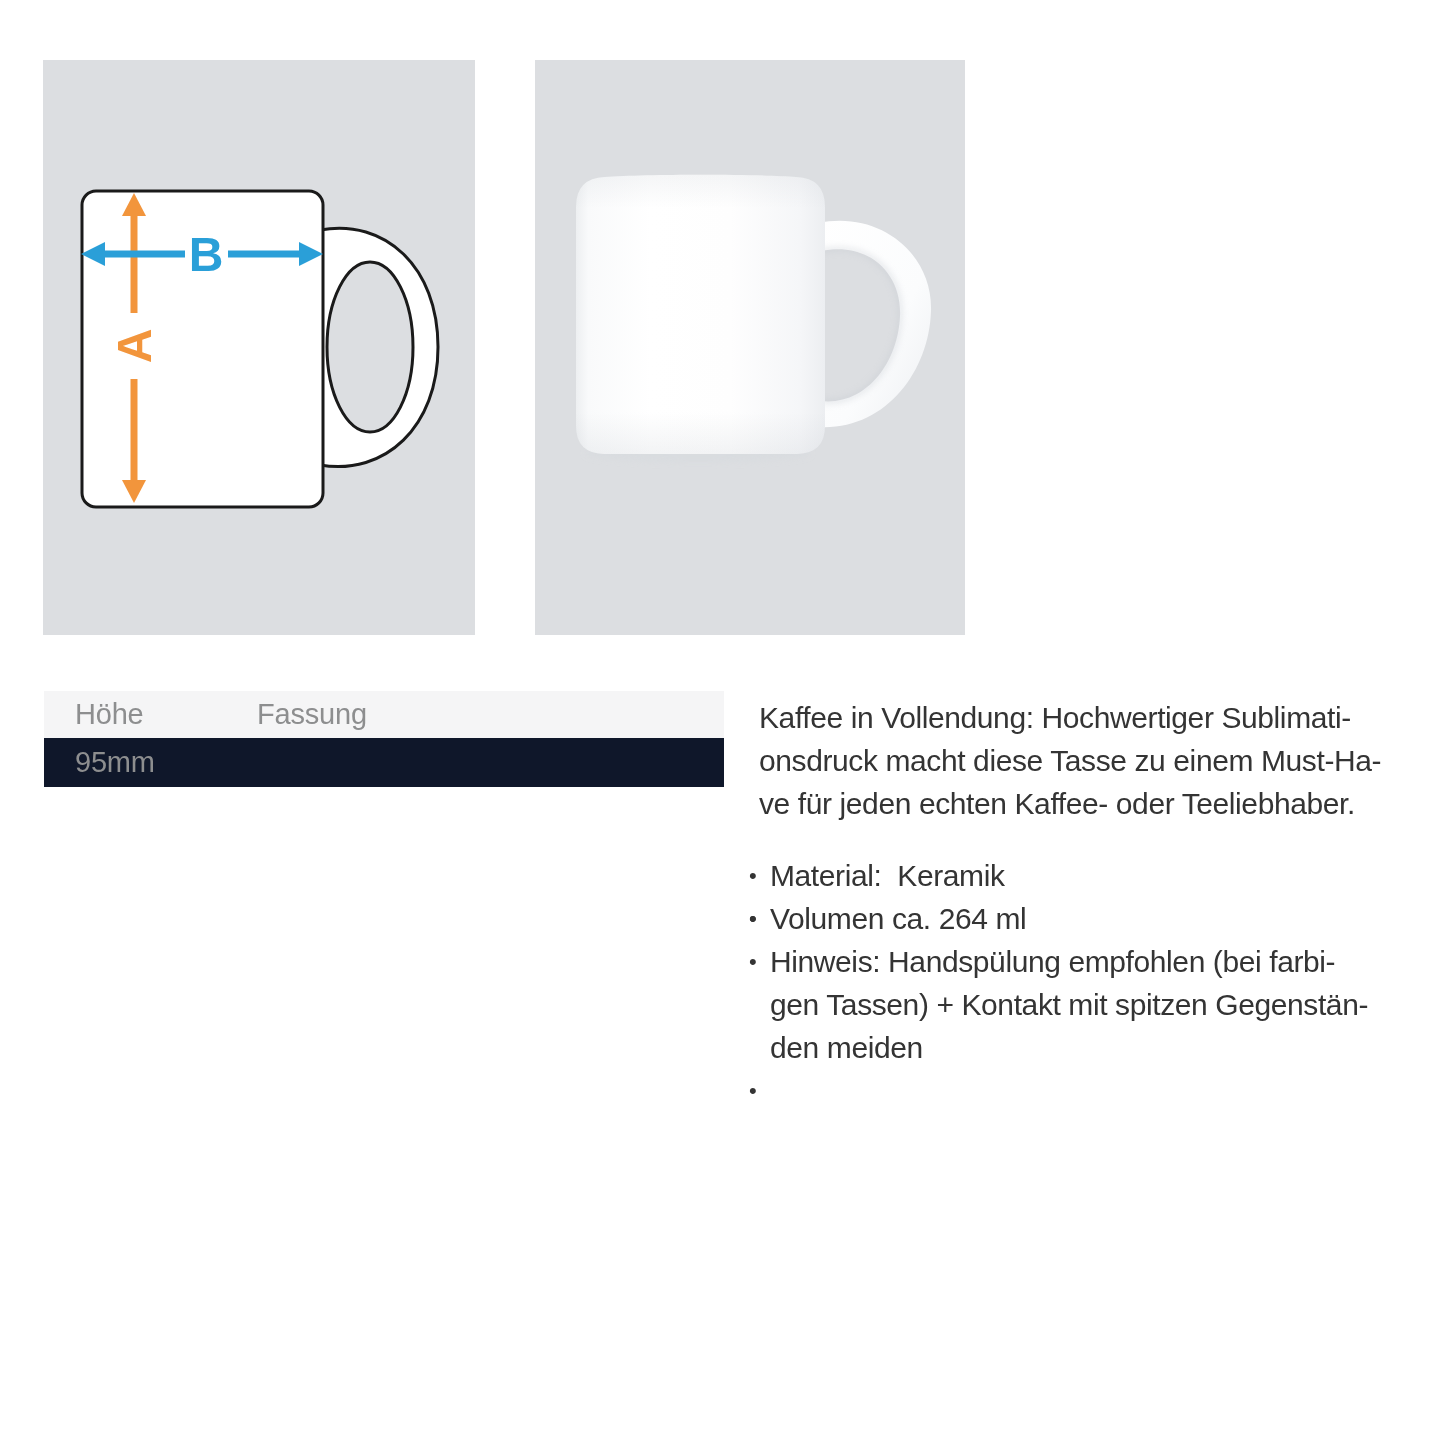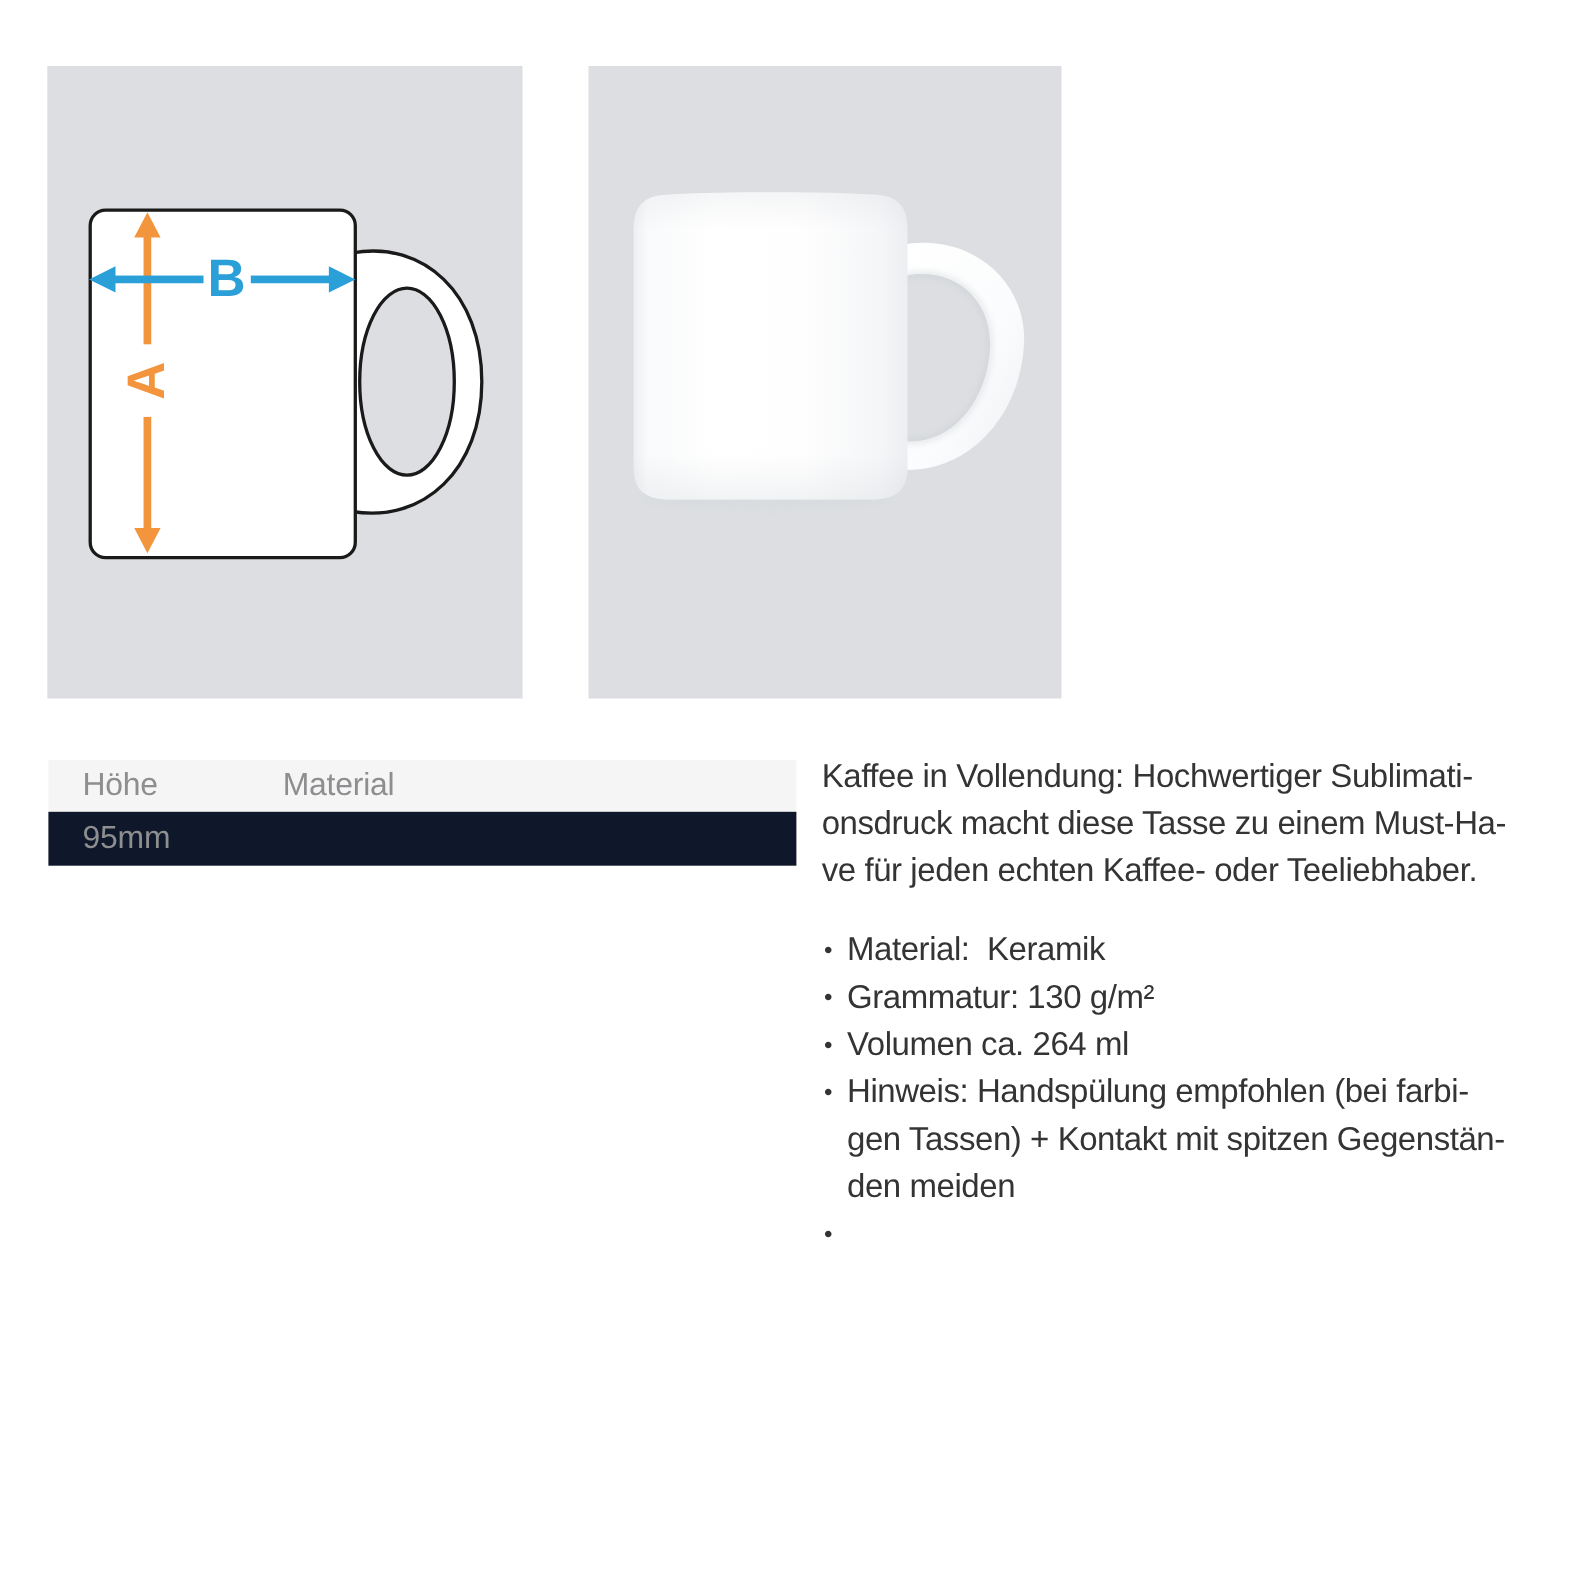--- a/index.html
+++ b/index.html
@@ -16,21 +16,21 @@
   .spec-table{position:absolute;left:44px;top:691px;width:680px;
     letter-spacing:-0.2px;}
   .spec-row{display:grid;grid-template-columns:182px 256px 242px;}
   .spec-row.head{background:#f5f5f6;height:47px;line-height:47px;}
   .spec-row.vals{background:#0f172a;height:49px;line-height:49px;}
   .spec-cell{padding-left:31px;font-size:29px;color:#8d8e8f;white-space:nowrap;overflow:hidden;}
 
   
   .description{position:absolute;left:747px;top:684px;width:698px;
     font-size:30px;line-height:43px;color:#343434;letter-spacing:-0.4px;}
-  .description p{margin:0;}
+  .description p{margin:12px;}
   .description ul{list-style:none;margin:29px 0 0 0;padding:0;}
   .description li{position:relative;padding-left:23px;margin:0;}
   .bullet-marker{position:absolute;left:2px;top:0;font-size:22px;line-height:43px;color:#343434;}
 </style>
 </head>
 <body>
 
 <div class="stage">
 
   <div class="panel diagram">
@@ -95,37 +95,36 @@
       <path d="M41 147 Q41 118 70 117 C112 114 219 114 261 117 Q290 118 290 147
                L290 366 Q290 393 262 394 L69 394 Q41 393 41 366 Z" fill="url(#bodyGrad)"></path>
       <path d="M41 147 Q41 118 70 117 C112 114 219 114 261 117 Q290 118 290 147
                L290 366 Q290 393 262 394 L69 394 Q41 393 41 366 Z" fill="url(#bodyVert)"></path>
     </svg>
   </div>
 
   <div class="spec-table">
     <div class="spec-row head">
       <div class="spec-cell">Höhe</div>
-      <div class="spec-cell">Material</div>
+      <div class="spec-cell">Fassung</div>
     </div>
     <div class="spec-row vals">
       <div class="spec-cell">95mm</div>
     </div>
   </div>
 
   <div class="description">
     <p>Kaffee in Vollendung: Hochwertiger Sublimati-<br>onsdruck macht diese Tasse zu einem Must-Ha-<br>ve für jeden echten Kaffee- oder Teeliebhaber.</p>
     <ul>
       <li>
         <span class="bullet-marker">•</span>
         <span>Material: &nbsp;Keramik</span>
       </li>
       <li>
         <span class="bullet-marker">•</span>
-        <span>Grammatur: 130 g/m²</span>
       </li>
       <li>
         <span class="bullet-marker">•</span>
         <span>Volumen ca. 264 ml</span>
       </li>
       <li>
         <span class="bullet-marker">•</span>
         <span>Hinweis: Handspülung empfohlen (bei farbi-<br>gen Tassen) + Kontakt mit spitzen Gegenstän-<br>den meiden</span>
       </li>
       <li>

